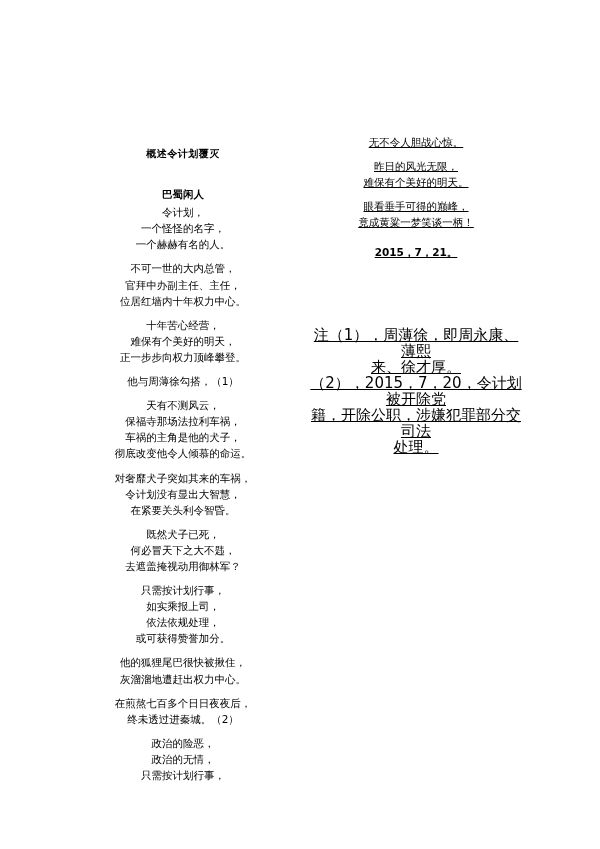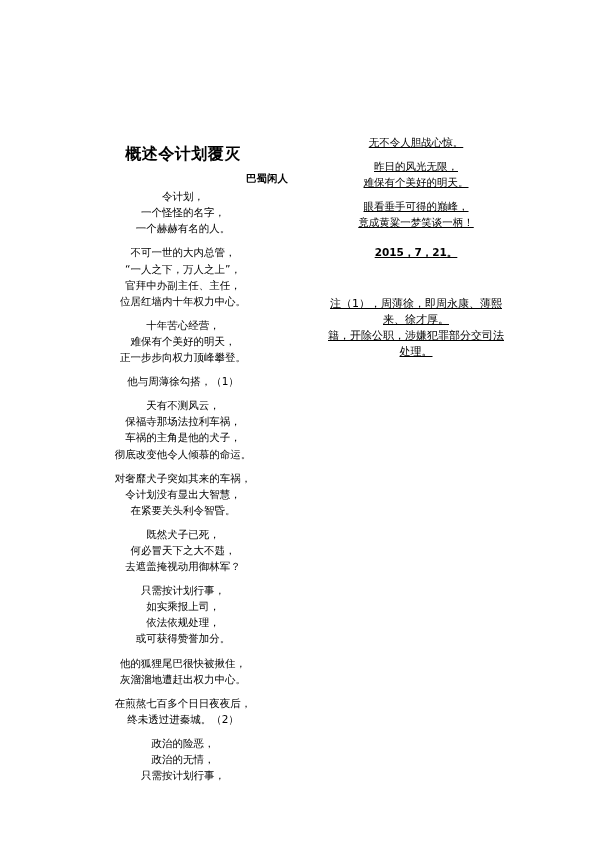--- a/index.html
+++ b/index.html
@@ -31,46 +31,45 @@
     top: 146px;
     width: 210px;
   }
   .col-right {
     left: 310px;
     top: 134px;
     width: 212px;
     text-decoration: underline;
   }
   .title {
-    font-size: 16px;
+    font-size: 10px;
     font-weight: bold;
-    margin-bottom: 8px;
+    margin-bottom: 24px;
     letter-spacing: 0.5px;
   }
   .author {
     font-size: 10.5px;
     font-weight: bold;
     margin-bottom: 2px;
-    text-align: right;
   }
   .stanza {
     margin-bottom: 8px;
   }
   .line {
     white-space: nowrap;
   }
   .date {
     font-weight: bold;
     font-size: 10.5px;
     margin-top: 14px;
     margin-bottom: 9px;
   }
   .notes {
-    margin-top: 35px;
-    font-size: 11px;
+    margin-top: 66px;
+    font-size: 15px;
     line-height: 16.1px;
   }
   .note-p {
     margin: 0 0 0 0;
     text-align: center;
   }
   .note-block {
     text-align: center;
   }
 </style>
@@ -84,21 +83,20 @@
     <div class="author">巴蜀闲人</div>
 
     <div class="stanza">
       <div class="line">令计划，</div>
       <div class="line">一个怪怪的名字，</div>
       <div class="line">一个赫赫有名的人。</div>
     </div>
 
     <div class="stanza">
       <div class="line">不可一世的大内总管，</div>
-      <div class="line">“一人之下，万人之上”，</div>
       <div class="line">官拜中办副主任、主任，</div>
       <div class="line">位居红墙内十年权力中心。</div>
     </div>
 
     <div class="stanza">
       <div class="line">十年苦心经营，</div>
       <div class="line">难保有个美好的明天，</div>
       <div class="line">正一步步向权力顶峰攀登。</div>
     </div>
 
@@ -165,19 +163,20 @@
     </div>
 
     <div class="date">2015，7，21。</div>
 
     <div class="notes">
       <div class="note-block">
         <div class="note-p">注（1），周薄徐，即周永康、薄熙</div>
         <div class="note-p">来、徐才厚。</div>
       </div>
       <div class="note-block">
+        <div class="note-p">（2），2015，7，20，令计划被开除党</div>
         <div class="note-p">籍，开除公职，涉嫌犯罪部分交司法</div>
         <div class="note-p">处理。</div>
       </div>
     </div>
   </div>
 
 </div>
 
 </body></html>

